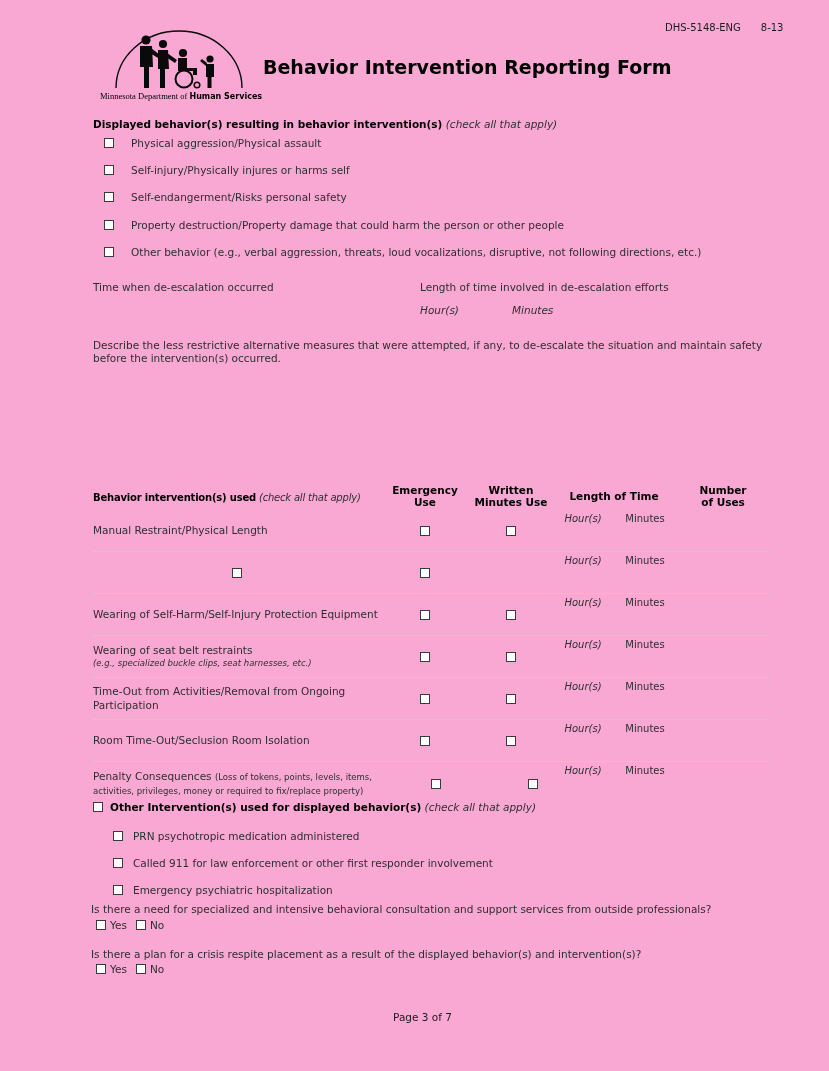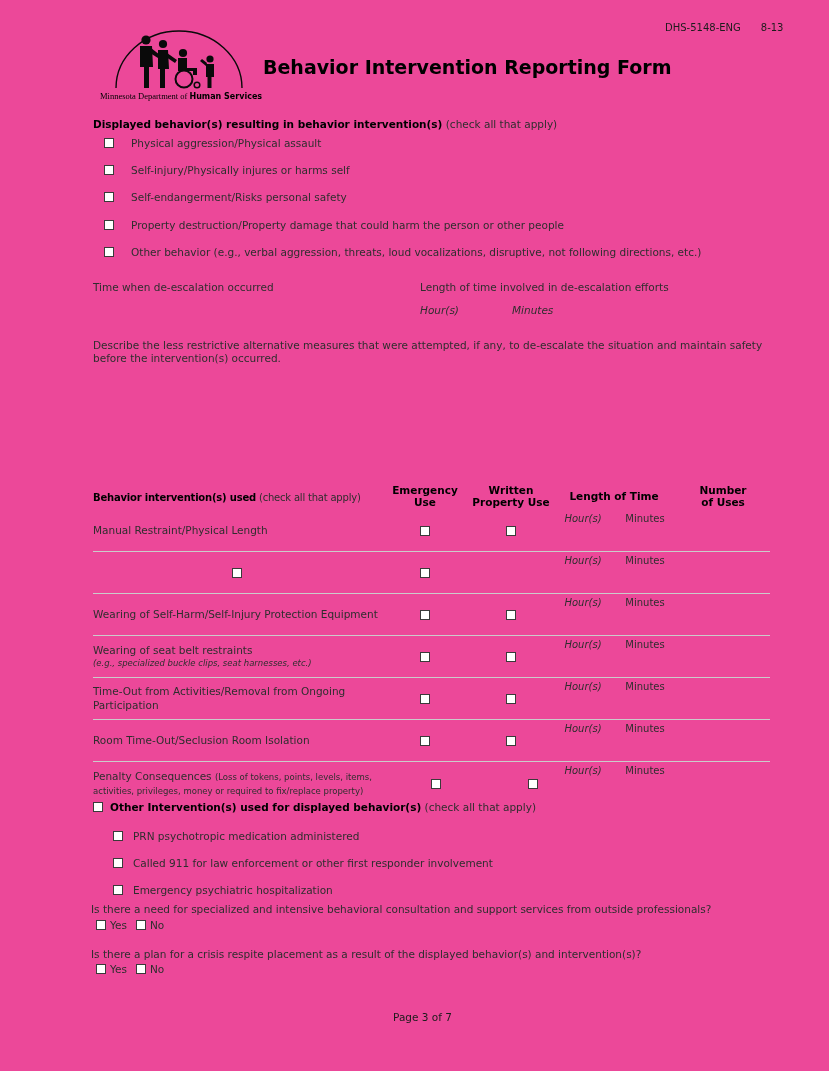--- a/index.html
+++ b/index.html
@@ -1,20 +1,20 @@
 <!DOCTYPE html>
 <html><head>
 <meta charset="utf-8">
 <style>
   html,body { margin:0; padding:0; background:#fff; }
   body { font-family:"DejaVu Sans", "Liberation Sans", sans-serif; color:#2e2e2e; }
-  .page { position:relative; width:829px; height:1071px; background:#ec4899; overflow:hidden; font-size:10.5px; }
+  .page { position:relative; width:829px; height:1071px; background:#f9a8d4; overflow:hidden; font-size:10.5px; }
   .abs { position:absolute; }
   .bold { font-weight:bold; color:#000; }
-  .it { }
+  .it { font-style:italic; }
   .preline { white-space:pre-line; }
   .nowrap { white-space:nowrap; }
 
   
   .cb { display:inline-block; width:10px; height:10px; border:1px solid #3a3a3a; background:#fff; box-sizing:border-box; flex:0 0 auto; }
 
   
   .doc-id { left:665px; top:22px; font-size:10px; color:#1c1c1c; white-space:nowrap; }
   .doc-id .rev { margin-left:20px; }
   .logo { left:113px; top:27px; }
@@ -133,21 +133,21 @@
 
   <div class="tbl">
     <div class="tgrid thead">
       <div class="th-label">
         <span class="bold">Behavior intervention(s) used</span>
         <span class="it">(check all that apply)</span>
       </div>
       <div class="th">Emergency
 Use</div>
       <div class="th">Written
-Property Use</div>
+Minutes Use</div>
       <div class="th th-lot">Length of Time</div>
       <div class="th">Number
 of Uses</div>
     </div>
 
     <div class="tgrid trow">
       <div class="t-label">Manual Restraint/Physical Length</div>
       <div class="ckc">
           <span class="cb"></span>
         </div>

